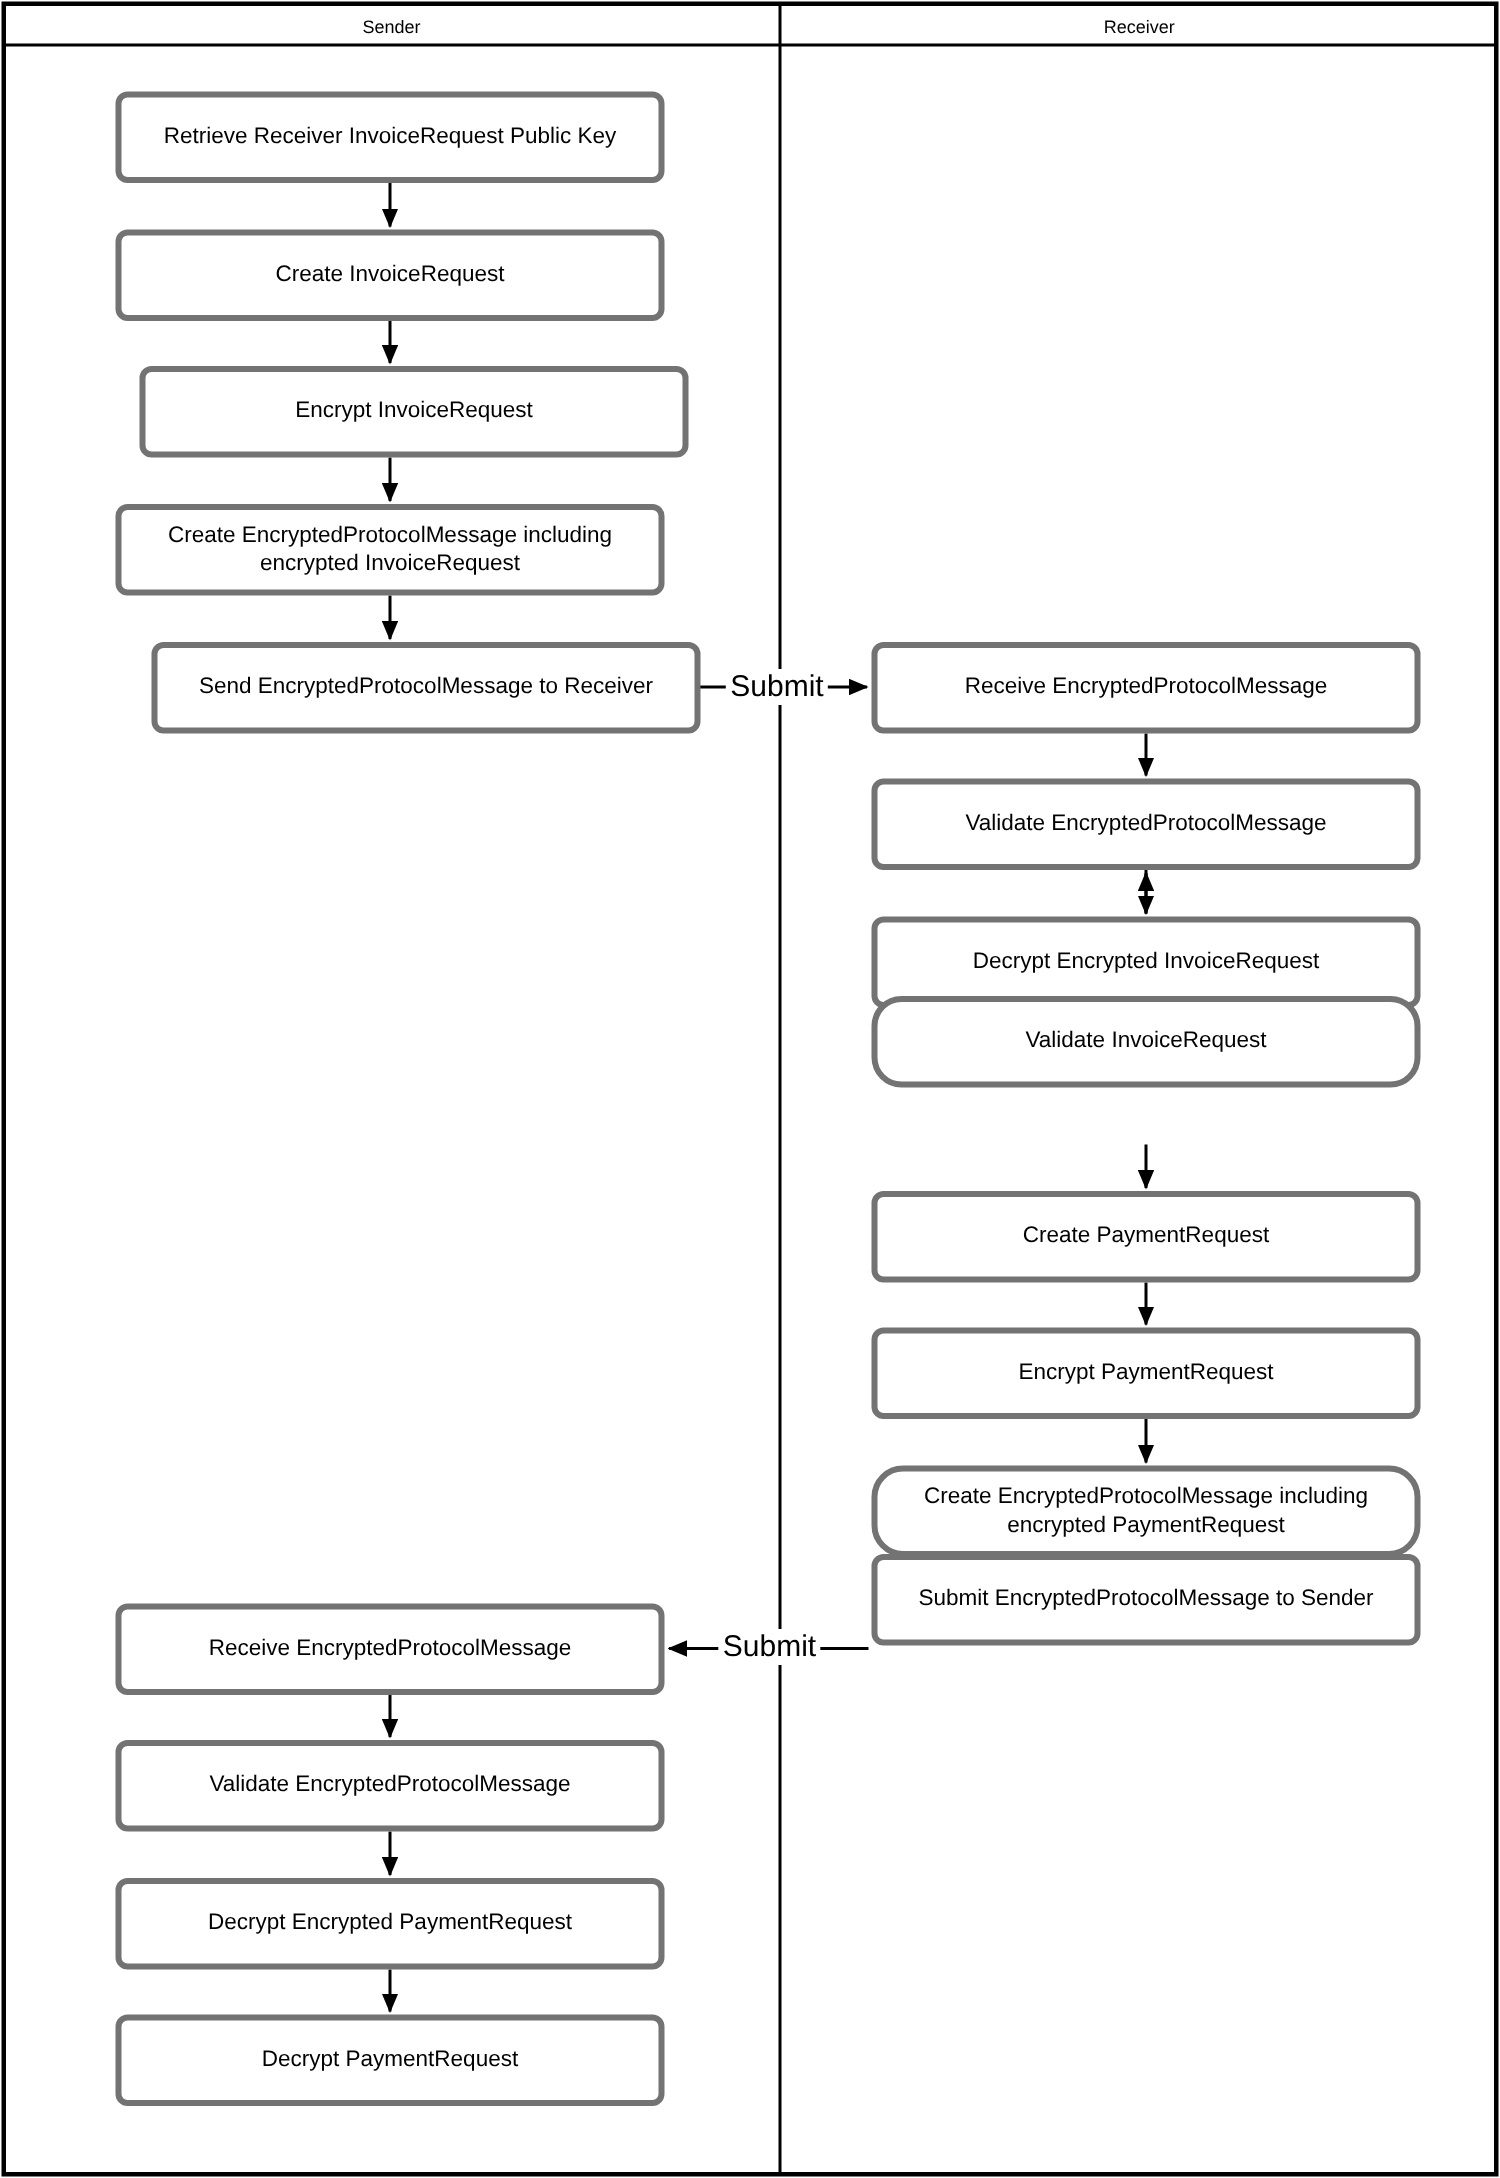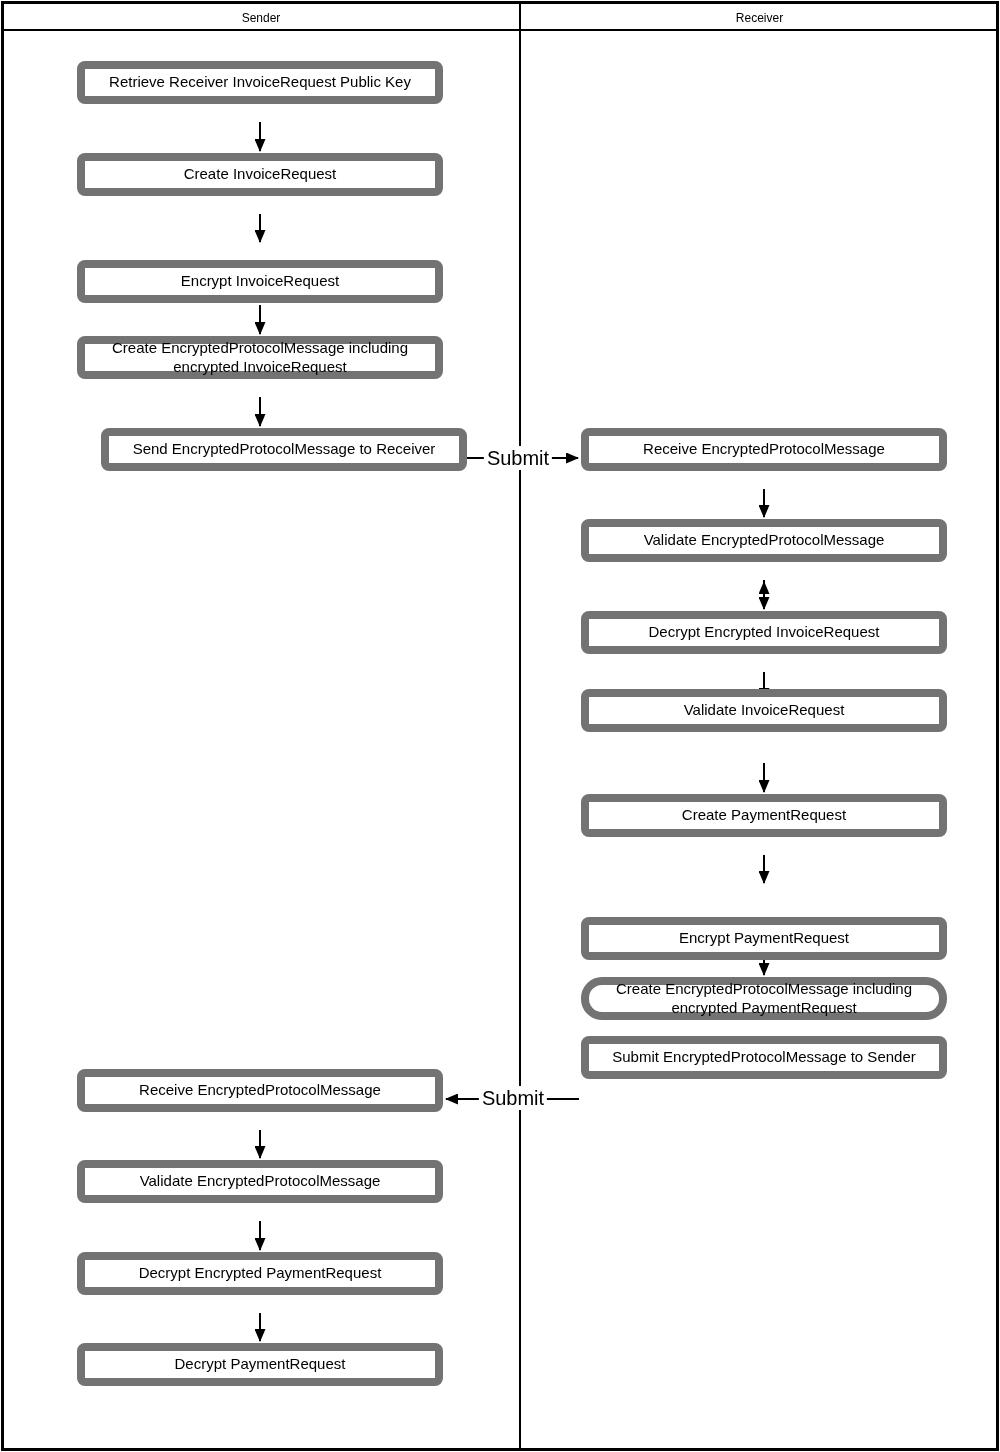--- a/index.html
+++ b/index.html
@@ -37,23 +37,23 @@
     display: flex;
     align-items: center;
     justify-content: center;
     font-size: 12px;
   }
   .lane-header.sender { left: 2px; width: 518px; }
   .lane-header.receiver { left: 521px; width: 477px; }
   .node {
     position: absolute;
     width: 366px;
-    height: 43px;
+    height: 61px;
     box-sizing: border-box;
-    border: 8px solid #737373;
+    border: 4px solid #737373;
     border-radius: 8px;
     background: #ffffff;
     display: flex;
     align-items: center;
     justify-content: center;
     text-align: center;
     font-size: 15px;
     line-height: 1.25;
     padding: 4px 14px;
     z-index: 4;
@@ -121,30 +121,30 @@
       <line x1="260" y1="1221" x2="260" y2="1250" marker-end="url(#ah)"></line>
       <line x1="260" y1="1313" x2="260" y2="1341" marker-end="url(#ah)"></line>
     </g>
   </svg>
 
   <div class="edge-label" style="left:518px; top:458px;">Submit</div>
   <div class="edge-label" style="left:513px; top:1098px;">Submit</div>
 
   <div class="node sender-col" style="top:61px;">Retrieve Receiver InvoiceRequest Public Key</div>
   <div class="node sender-col" style="top:153px;">Create InvoiceRequest</div>
-  <div class="node sender-col" style="top:260px;">Encrypt InvoiceRequest</div>
+  <div class="node sender-col" style="top:244px;margin-left:16px;">Encrypt InvoiceRequest</div>
   <div class="node sender-col" style="top:336px;">Create EncryptedProtocolMessage including encrypted InvoiceRequest</div>
   <div class="node sender-col" style="top:428px;margin-left:24px;">Send EncryptedProtocolMessage to Receiver</div>
   <div class="node sender-col" style="top:1069px;">Receive EncryptedProtocolMessage</div>
   <div class="node sender-col" style="top:1160px;">Validate EncryptedProtocolMessage</div>
   <div class="node sender-col" style="top:1252px;">Decrypt Encrypted PaymentRequest</div>
   <div class="node sender-col" style="top:1343px;">Decrypt PaymentRequest</div>
 
   <div class="node receiver-col" style="top:428px;">Receive EncryptedProtocolMessage</div>
   <div class="node receiver-col" style="top:519px;">Validate EncryptedProtocolMessage</div>
   <div class="node receiver-col" style="top:611px;">Decrypt Encrypted InvoiceRequest</div>
-  <div class="node receiver-col" style="top:689px;">Validate InvoiceRequest</div>
+  <div class="node receiver-col" style="top:664px;border-radius:20px;">Validate InvoiceRequest</div>
   <div class="node receiver-col" style="top:794px;">Create PaymentRequest</div>
-  <div class="node receiver-col" style="top:917px;">Encrypt PaymentRequest</div>
+  <div class="node receiver-col" style="top:885px;">Encrypt PaymentRequest</div>
   <div class="node receiver-col" style="top:977px;border-radius:21px;">Create EncryptedProtocolMessage including encrypted PaymentRequest</div>
   <div class="node receiver-col" style="top:1036px;">Submit EncryptedProtocolMessage to Sender</div>
 
 </div>
 
 </body></html>

